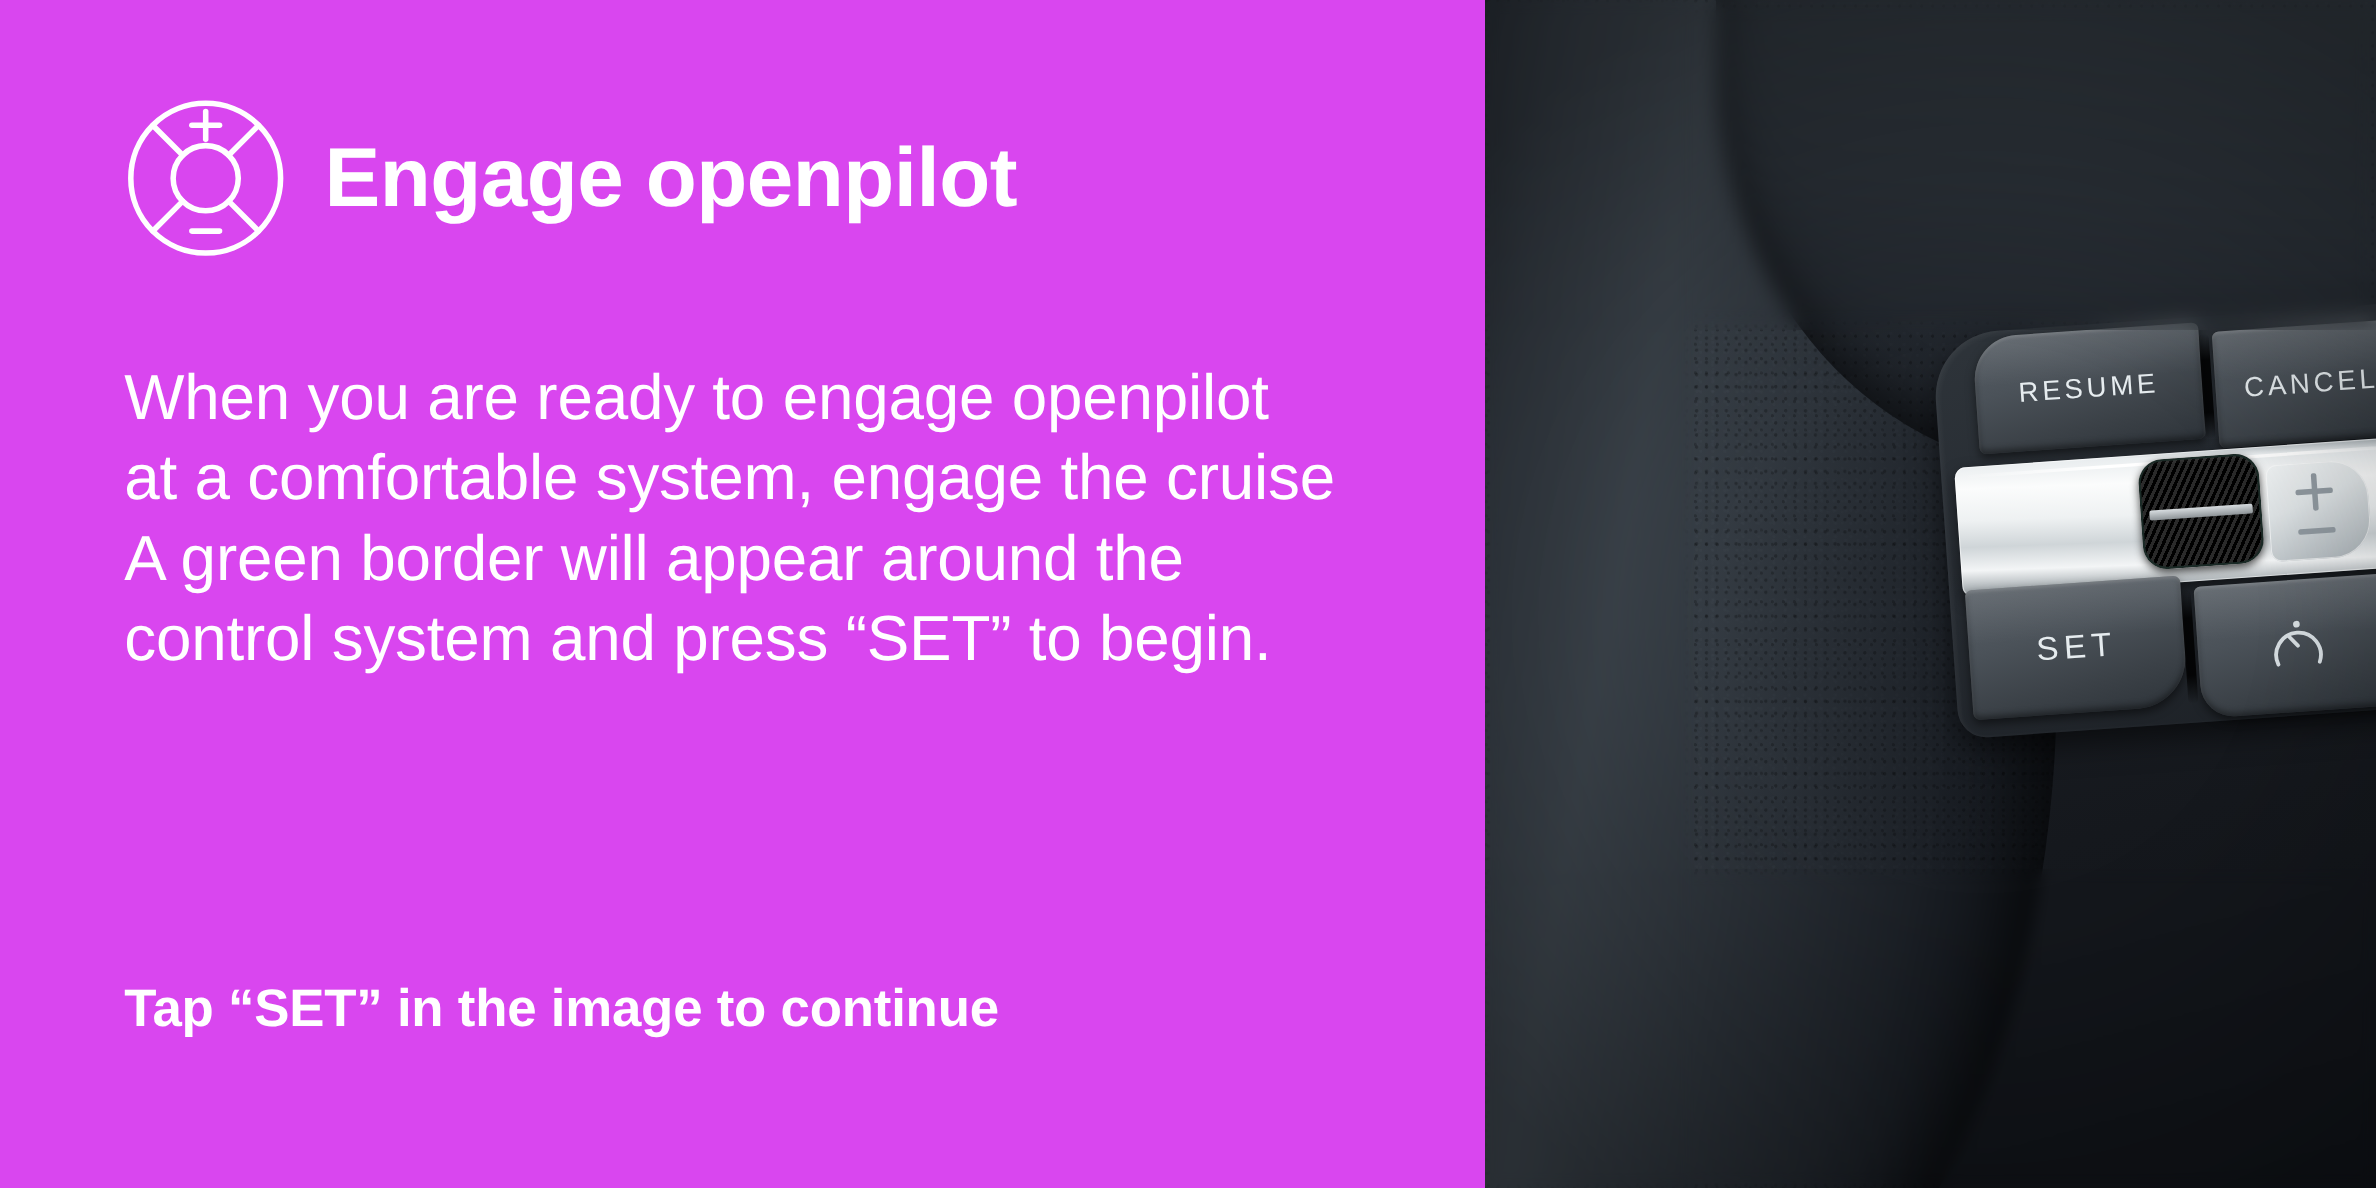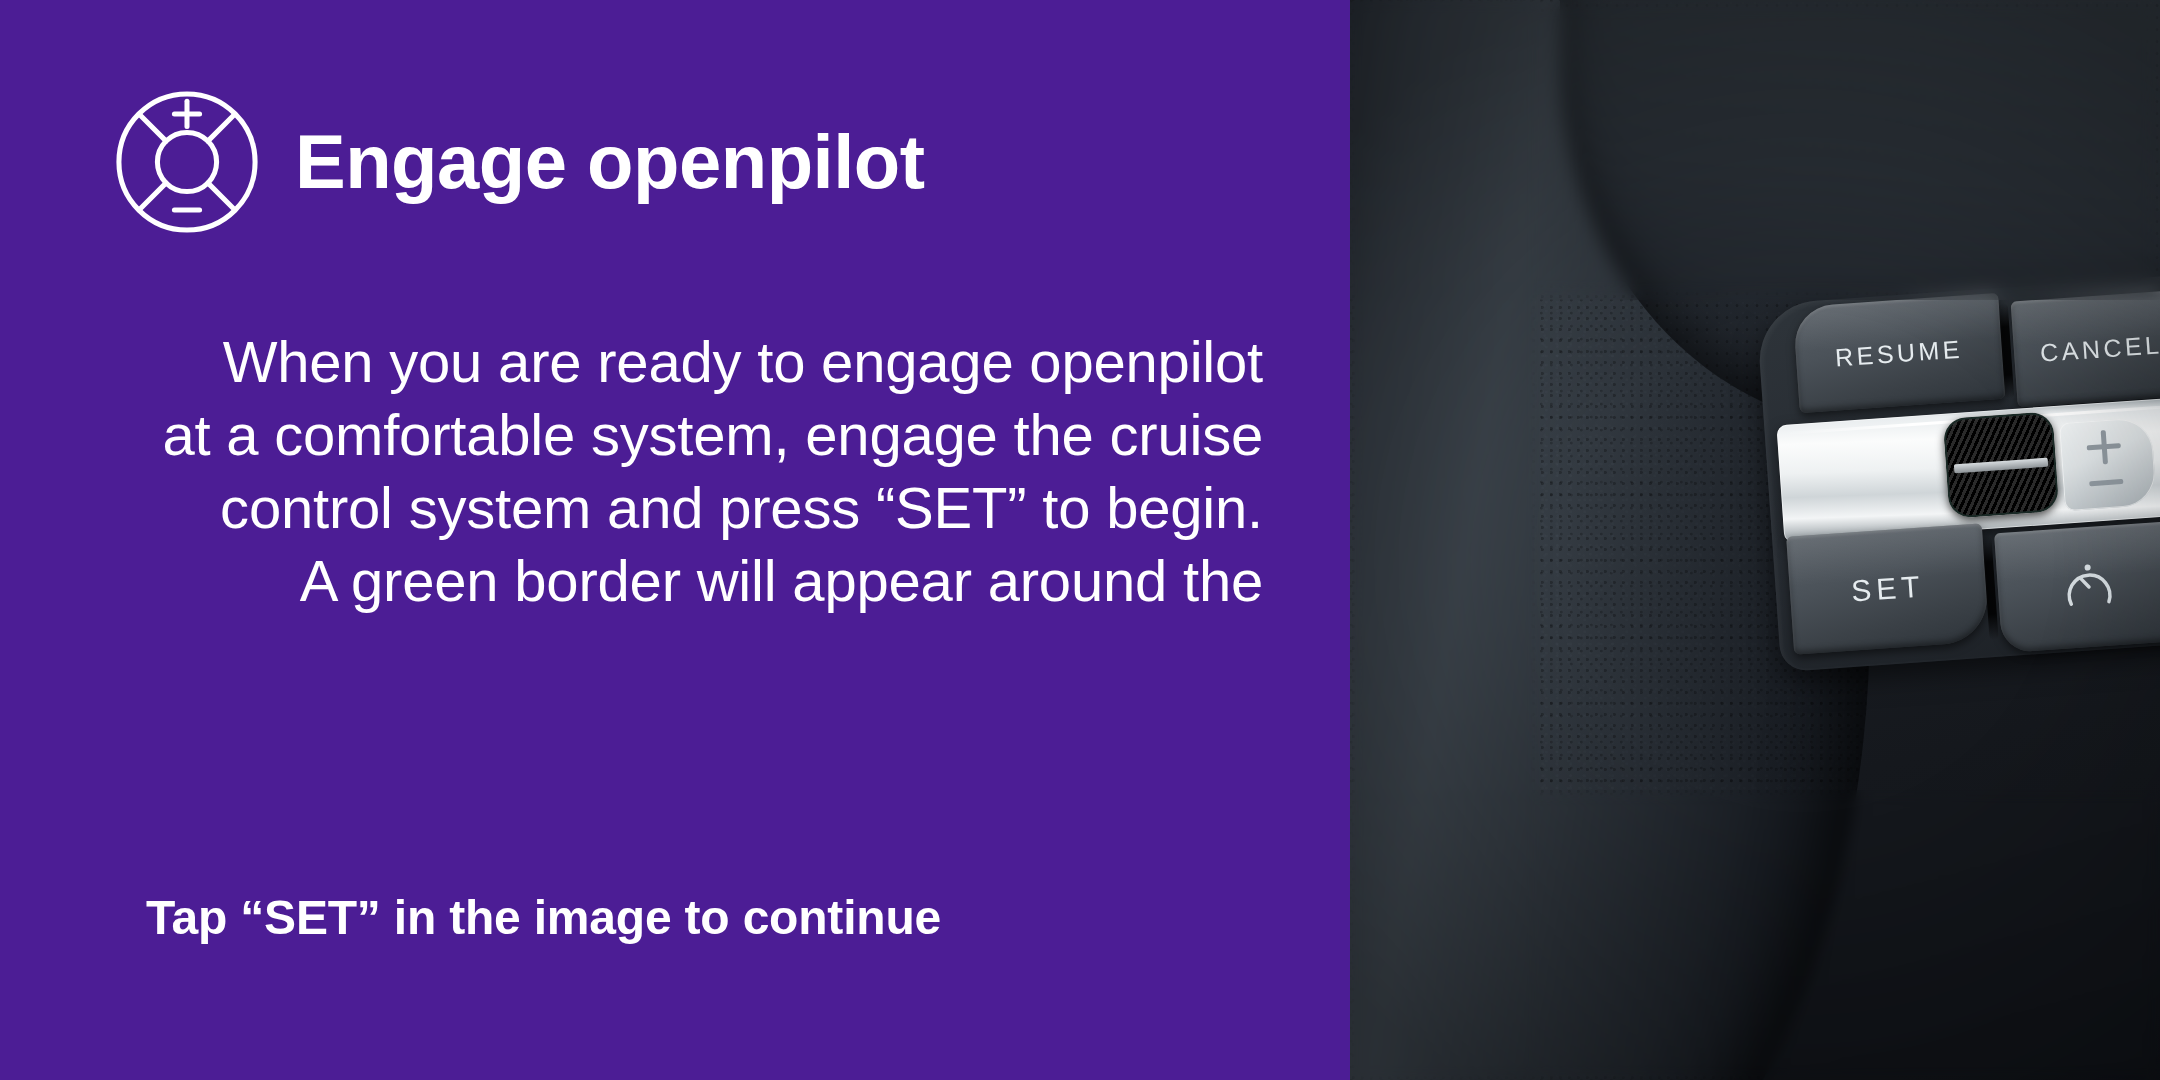--- a/index.html
+++ b/index.html
@@ -57,21 +57,20 @@
   .body-text .ln { display:block; white-space:nowrap; }
 
   .cta {
     position:absolute;
     left:113px; top:890px;
     font-size:48px;
     font-weight:bold;
     color:#ffffff;
     letter-spacing:-0.2px;
     white-space:nowrap;
-    margin-left:33px;
   }
 
   
   .photo-panel {
     position:relative;
     width:810px; height:1080px;
     flex:0 0 810px;
     overflow:hidden;
     background:#1a1c20;
   }
@@ -320,21 +319,21 @@
     position:absolute; inset:0;
     background:radial-gradient(ellipse 620px 620px at 56% 52%, rgba(0,0,0,0) 40%, rgba(0,0,0,.30) 100%);
     pointer-events:none;
   }
 </style>
 </head>
 <body>
 
 <div id="root">
 
-  <section class="left-panel" style="background: #4c1d95; color: rgb(255, 255, 255); text-align: right;">
+  <section class="left-panel" style="background: #d946ef; color: rgb(255, 255, 255);">
 
     <div class="header-row">
       <span>
         <svg class="op-icon" viewBox="0 0 100 100" fill="none" stroke="#ffffff" stroke-width="3.4" stroke-linecap="round">
           <circle cx="50" cy="50" r="46"></circle>
           <circle cx="50" cy="50" r="20"></circle>
           <line x1="17.6" y1="17.6" x2="35.9" y2="35.9"></line>
           <line x1="82.4" y1="17.6" x2="64.1" y2="35.9"></line>
           <line x1="17.6" y1="82.4" x2="35.9" y2="64.1"></line>
           <line x1="82.4" y1="82.4" x2="64.1" y2="64.1"></line>
@@ -342,22 +341,22 @@
           <line x1="50" y1="9" x2="50" y2="26"></line>
           <line x1="41.5" y1="82.5" x2="58.5" y2="82.5"></line>
         </svg>
       </span>
       <h1 class="title">Engage openpilot</h1>
     </div>
 
     <div class="body-text">
       <span class="ln">When you are ready to engage openpilot</span>
       <span class="ln">at a comfortable system, engage the cruise</span>
+      <span class="ln">A green border will appear around the</span>
       <span class="ln">control system and press “SET” to begin.</span>
-      <span class="ln">A green border will appear around the</span>
     </div>
 
     <div class="cta">Tap “SET” in the image to continue</div>
   </section>
 
   <section class="photo-panel">
 
     <div class="bg-dark"></div>
     <div class="bg-brown"></div>
     <div class="bg-light-left"></div>

